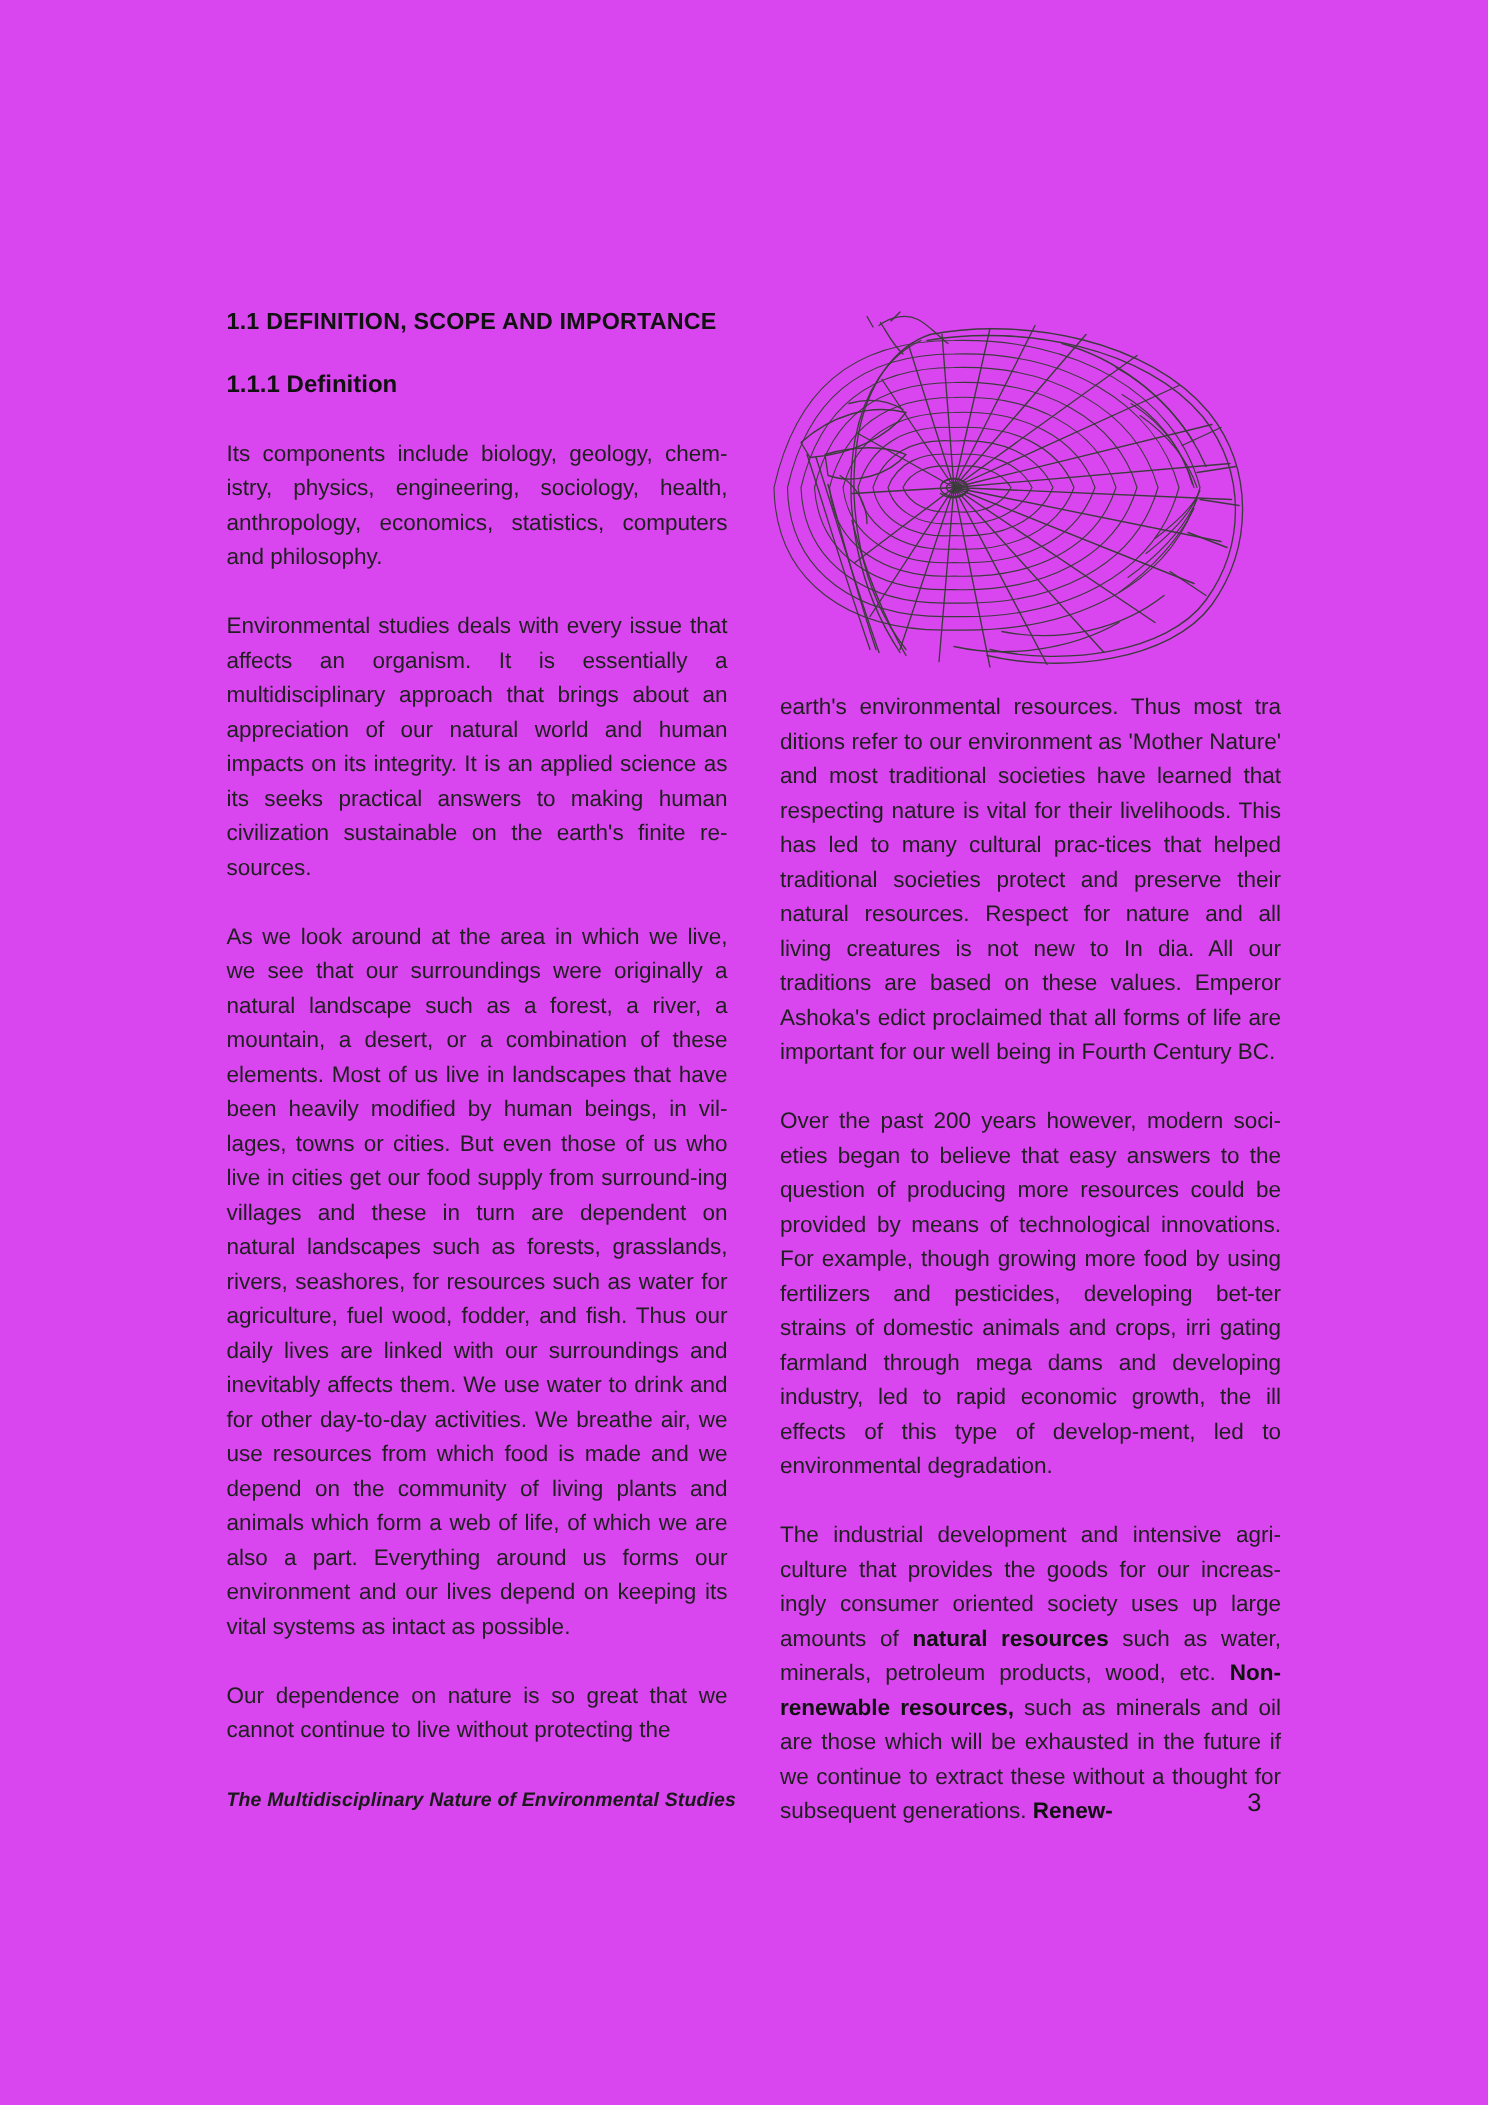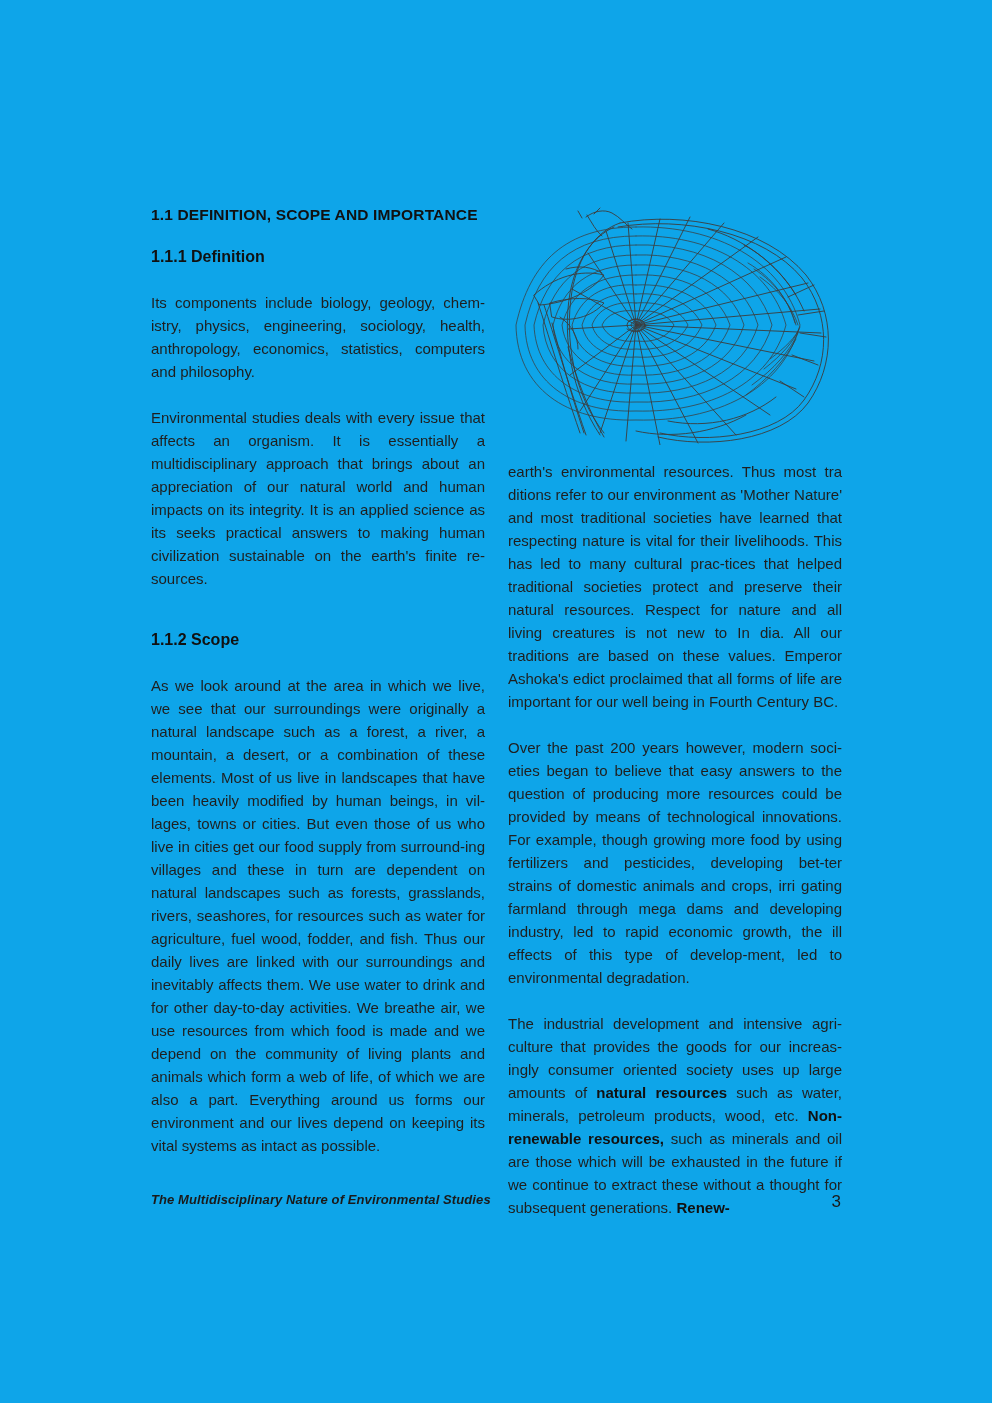--- a/index.html
+++ b/index.html
@@ -14,39 +14,39 @@
     font-family: "Liberation Sans", sans-serif;
     color: #1a1a1a;
     overflow: hidden;
   }
 
   .page {
     position: absolute;
     left: 0; top: 0;
     width: 992px;
     height: 1403px;
-    background: #0ea5e9;
+    background: #d946ef;
   }
 
   
   .content {
     position: absolute;
     left: 151px;
     top: 205px;
     width: 690px;
     height: 975px;
   }
 
   .col {
     position: absolute;
     top: 0;
     width: 334px;
   }
   .col-left  { left: 0px; }
-  .col-right { left: 357px; }
+  .col-right { left: 369px; }
 
   h2.sec {
     font-size: 15.5px;
     font-weight: bold;
     letter-spacing: 0.15px;
     margin: 0 0 23px 0;
     line-height: 1.25;
     color: #111;
   }
   h3.sub {
@@ -115,24 +115,24 @@
     <div class="col col-left">
 
       <h2 class="sec">1.1 DEFINITION, SCOPE AND IMPORTANCE</h2>
 
       <h3 class="sub">1.1.1 Definition</h3>
 
       <p class="body">Its components include biology, geology, chem-istry, physics, engineering, sociology, health, anthropology, economics, statistics, computers and philosophy.</p>
 
       <p class="body">Environmental studies deals with every issue that affects an organism. It is essentially a multidisciplinary approach that brings about an appreciation of our natural world and human impacts on its integrity. It is an applied science as its seeks practical answers to making human civilization sustainable on the earth's finite re-sources.</p>
 
-      <h3 class="sub spaced-top">1.1.2 Scope</h3>
 
       <p class="body">As we look around at the area in which we live, we see that our surroundings were originally a natural landscape such as a forest, a river, a mountain, a desert, or a combination of these elements. Most of us live in landscapes that have been heavily modified by human beings, in vil-lages, towns or cities. But even those of us who live in cities get our food supply from surround-ing villages and these in turn are dependent on natural landscapes such as forests, grasslands, rivers, seashores, for resources such as water for agriculture, fuel wood, fodder, and fish. Thus our daily lives are linked with our surroundings and inevitably affects them. We use water to drink and for other day-to-day activities. We breathe air, we use resources from which food is made and we depend on the community of living plants and animals which form a web of life, of which we are also a part. Everything around us forms our environment and our lives depend on keeping its vital systems as intact as possible.</p>
 
+      <p class="body">Our dependence on nature is so great that we cannot continue to live without protecting the</p>
     </div>
 
     <div class="col col-right">
 
       <div style="height:255px;"></div>
 
       <p class="body">earth's environmental resources. Thus most tra ditions refer to our environment as 'Mother Nature' and most traditional societies have learned that respecting nature is vital for their livelihoods. This has led to many cultural prac-tices that helped traditional societies protect and preserve their natural resources. Respect for nature and all living creatures is not new to In dia. All our traditions are based on these values. Emperor Ashoka's edict proclaimed that all forms of life are important for our well being in Fourth Century BC.</p>
 
       <p class="body">Over the past 200 years however, modern soci-eties began to believe that easy answers to the question of producing more resources could be provided by means of technological innovations. For example, though growing more food by using fertilizers and pesticides, developing bet-ter strains of domestic animals and crops, irri gating farmland through mega dams and developing industry, led to rapid economic growth, the ill effects of this type of develop-ment, led to environmental degradation.</p>
 

